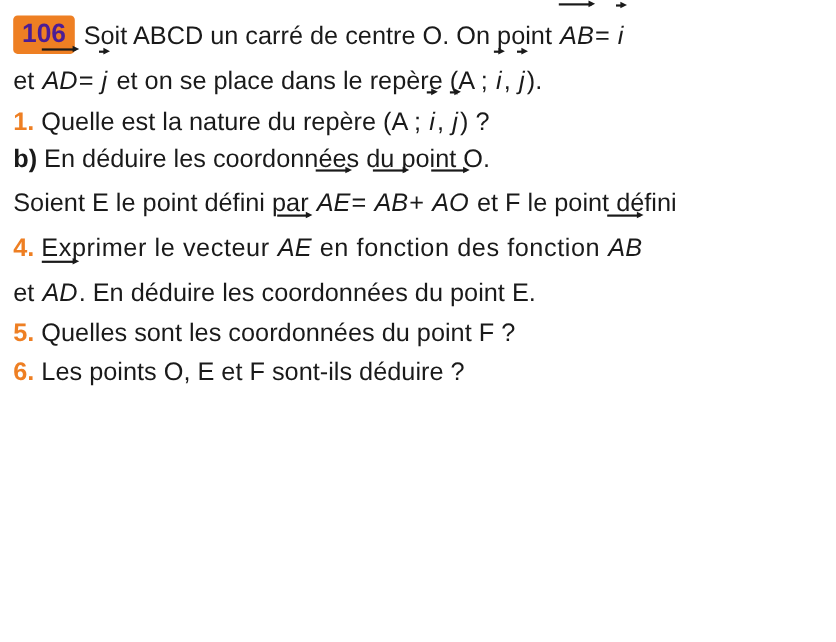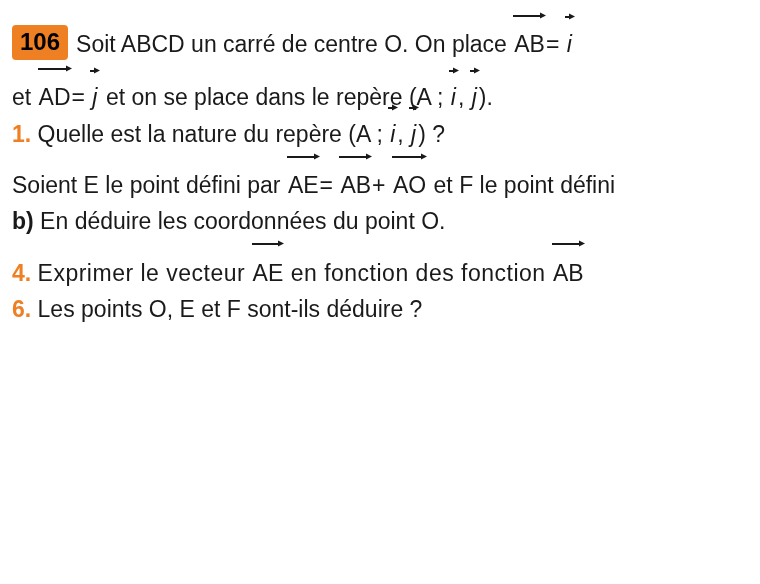--- a/index.html
+++ b/index.html
@@ -24,40 +24,41 @@
   .line {
     display: block;
     font-size: 23px;
     line-height: 1.62;
     white-space: nowrap;
   }
   .line.tight { line-height: 1.5; }
   .exnum {
     display: inline-block;
     background: #ee7f23;
-    color: #000000;
+    color: #4c1d95;
     font-weight: bold;
     font-size: 24px;
     line-height: 1;
     padding: 5px 8px 6px 8px;
     border-radius: 4px;
     vertical-align: 2px;
     margin-right: 8px;
   }
   .qnum {
     color: #ee7f23;
     font-weight: bold;
   }
   .bold { font-weight: bold; }
   
   .vec {
     position: relative;
     display: inline-block;
     padding: 0 1px;
-    margin-top: 16px;
+    margin-top: 4px;
+    font-style: italic;
   }
   .vec > .vtxt { display: inline-block; }
   .vec::before {
     content: "";
     position: absolute;
     left: 0px;
     right: 3px;
     top: -0.50em;
     height: 2px;
     background: #1a1a1a;
@@ -118,21 +119,21 @@
     padding-top: 1px;
   }
   .sp { letter-spacing: 0.5px; margin-top: 20px; }
 </style>
 </head>
 <body>
 
 <div class="page">
 
   <div class="line">
-    <span class="exnum">106</span><span>Soit ABCD un carré de centre O. On place</span>
+    <span class="exnum">106</span><span>Soit ABCD un carré de centre O. On point</span>
     <span class="vec"><span class="vtxt">AB</span></span><span>=</span>
     <span class="ivec">i</span>
   </div>
 
   <div class="line">
     <span>et</span>
     <span class="vec"><span class="vtxt">AD</span></span><span>=</span>
     <span class="ivec">j</span>
     <span>et on se place dans le repère (A ;</span>
     <span class="ivec">i</span><span>,</span>
@@ -141,41 +142,49 @@
 
   <div class="line tight">
     <span class="qnum">1.</span>
     <span>Quelle est la nature du repère (A ;</span>
     <span class="ivec">i</span><span>,</span>
     <span class="ivec">j</span><span>) ?</span>
   </div>
 
 
 
+  <div class="line tight">
+    <span class="bold">b)</span>
+    <span>En déduire les coordonnées du point O.</span>
+  </div>
+
   <div class="line">
     <span>Soient E le point défini par</span>
     <span class="vec"><span class="vtxt">AE</span></span><span>=</span>
     <span class="vec"><span class="vtxt">AB</span></span><span>+</span>
     <span class="vec"><span class="vtxt">AO</span></span>
     <span>et F le point défini</span>
-  </div>
-
-  <div class="line tight">
-    <span class="bold">b)</span>
-    <span>En déduire les coordonnées du point O.</span>
   </div>
 
 
   <div class="line">
     <span class="qnum">4.</span>
     <span class="sp">Exprimer le vecteur</span>
     <span class="vec"><span class="vtxt">AE</span></span>
     <span class="sp">en fonction des fonction</span>
     <span class="vec"><span class="vtxt">AB</span></span>
   </div>
+  <div class="line">
+    <span>et</span>
+    <span class="vec"><span class="vtxt">AD</span></span><span>. En déduire les coordonnées du point E.</span>
+  </div>
 
+  <div class="line tight">
+    <span class="qnum">5.</span>
+    <span>Quelles sont les coordonnées du point F ?</span>
+  </div>
 
   <div class="line tight">
     <span class="qnum">6.</span>
     <span>Les points O, E et F sont-ils déduire ?</span>
   </div>
 
 </div>
 
 </body></html>

